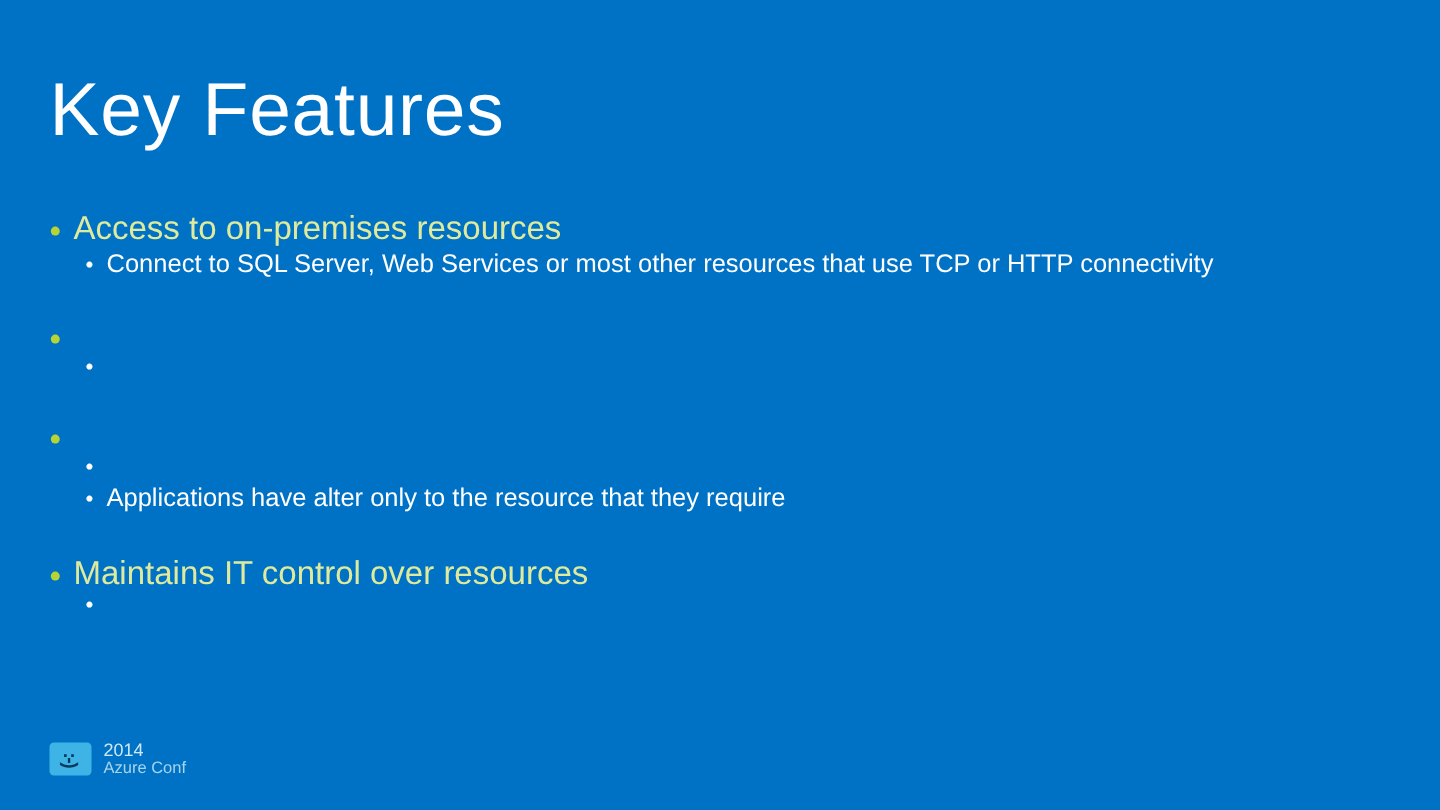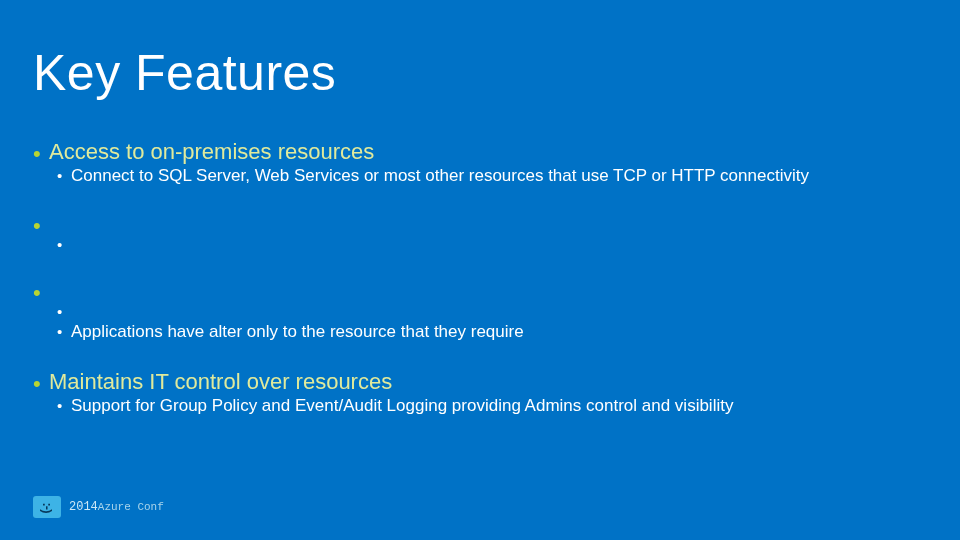--- a/index.html
+++ b/index.html
@@ -96,23 +96,22 @@
   }
   .footer-face {
     color: #08395c;
     font-size: 13px;
     font-weight: 600;
     transform: rotate(90deg);
     letter-spacing: -1px;
   }
   .footer-text {
     display: flex;
-    flex-direction: row;
+    flex-direction: column;
     line-height: 1;
-    font-family: Liberation Mono, monospace;
   }
   .footer-year {
     font-size: 12px;
     font-weight: 400;
     color: #cde8f6;
   }
   .footer-brand {
     font-size: 11px;
     font-weight: 300;
     color: #a8d4ea;
@@ -161,21 +160,20 @@
       </div>
     </div>
 
     <div class="group">
       <div class="l1">
         <span class="l1-bullet">•</span>
         <span class="l1-text">Maintains IT control over resources</span>
       </div>
       <div class="l2">
         <span class="l2-bullet">•</span>
-        <span class="l2-text">Support for Group Policy and Event/Audit Logging providing Admins control and visibility</span>
       </div>
     </div>
 
   </div>
 
   <div class="footer">
     <div class="footer-badge">
       <span class="footer-face">:-)</span>
     </div>
     <div class="footer-text">

